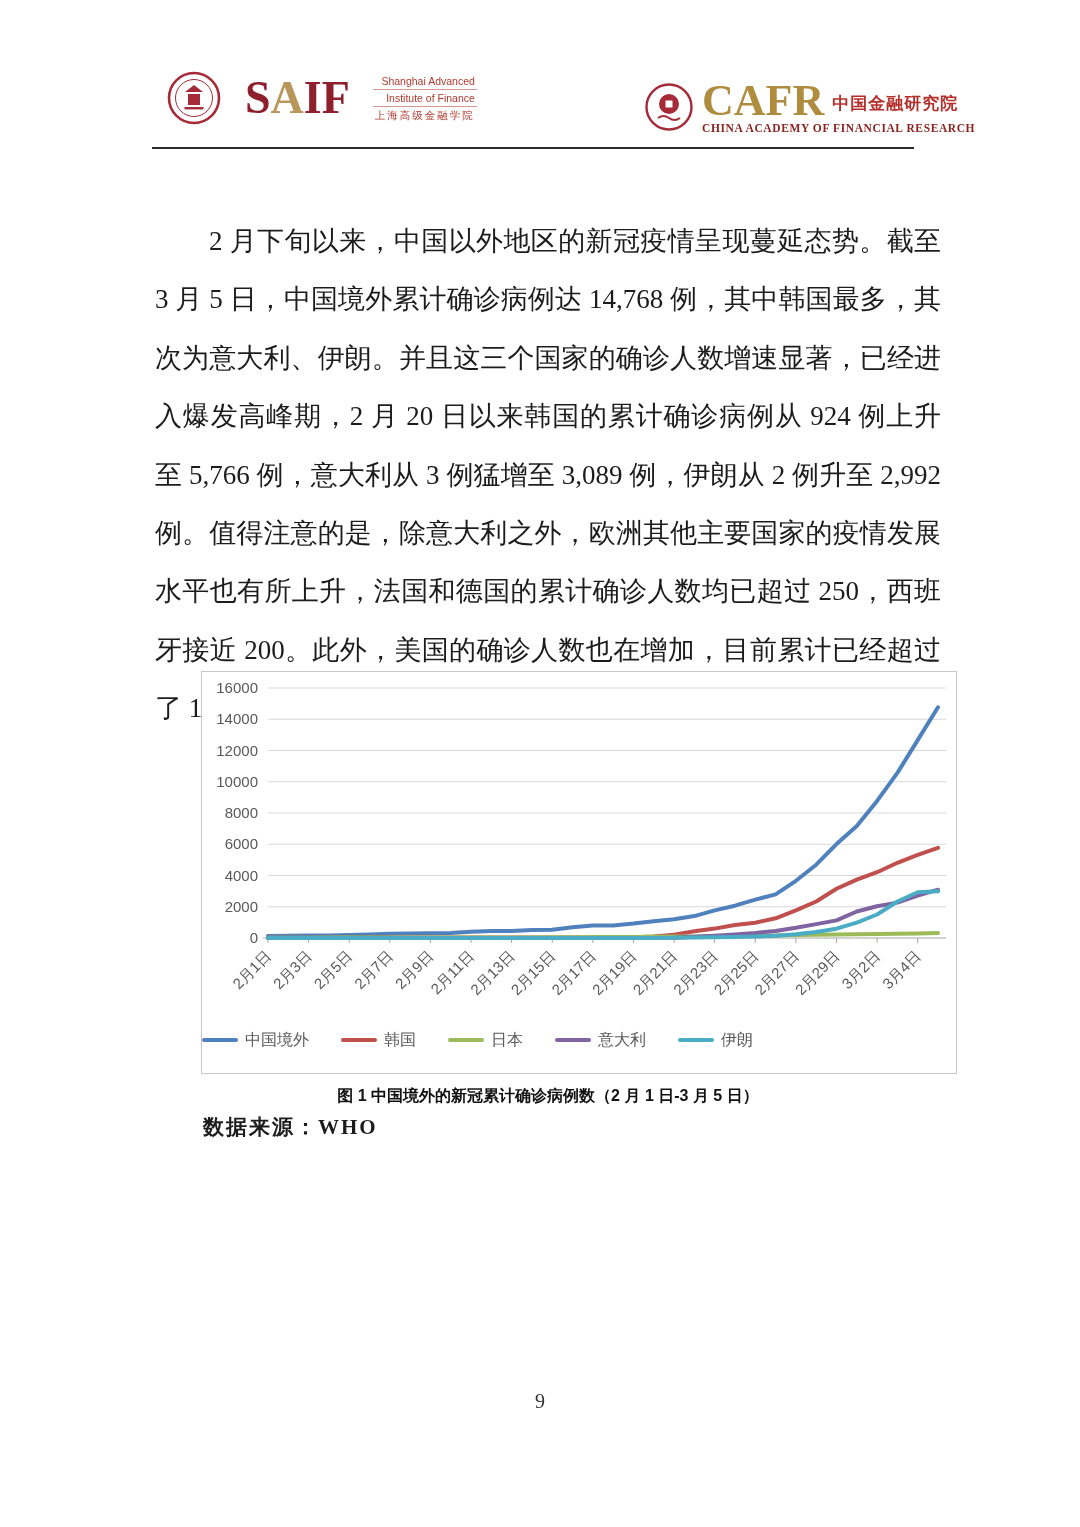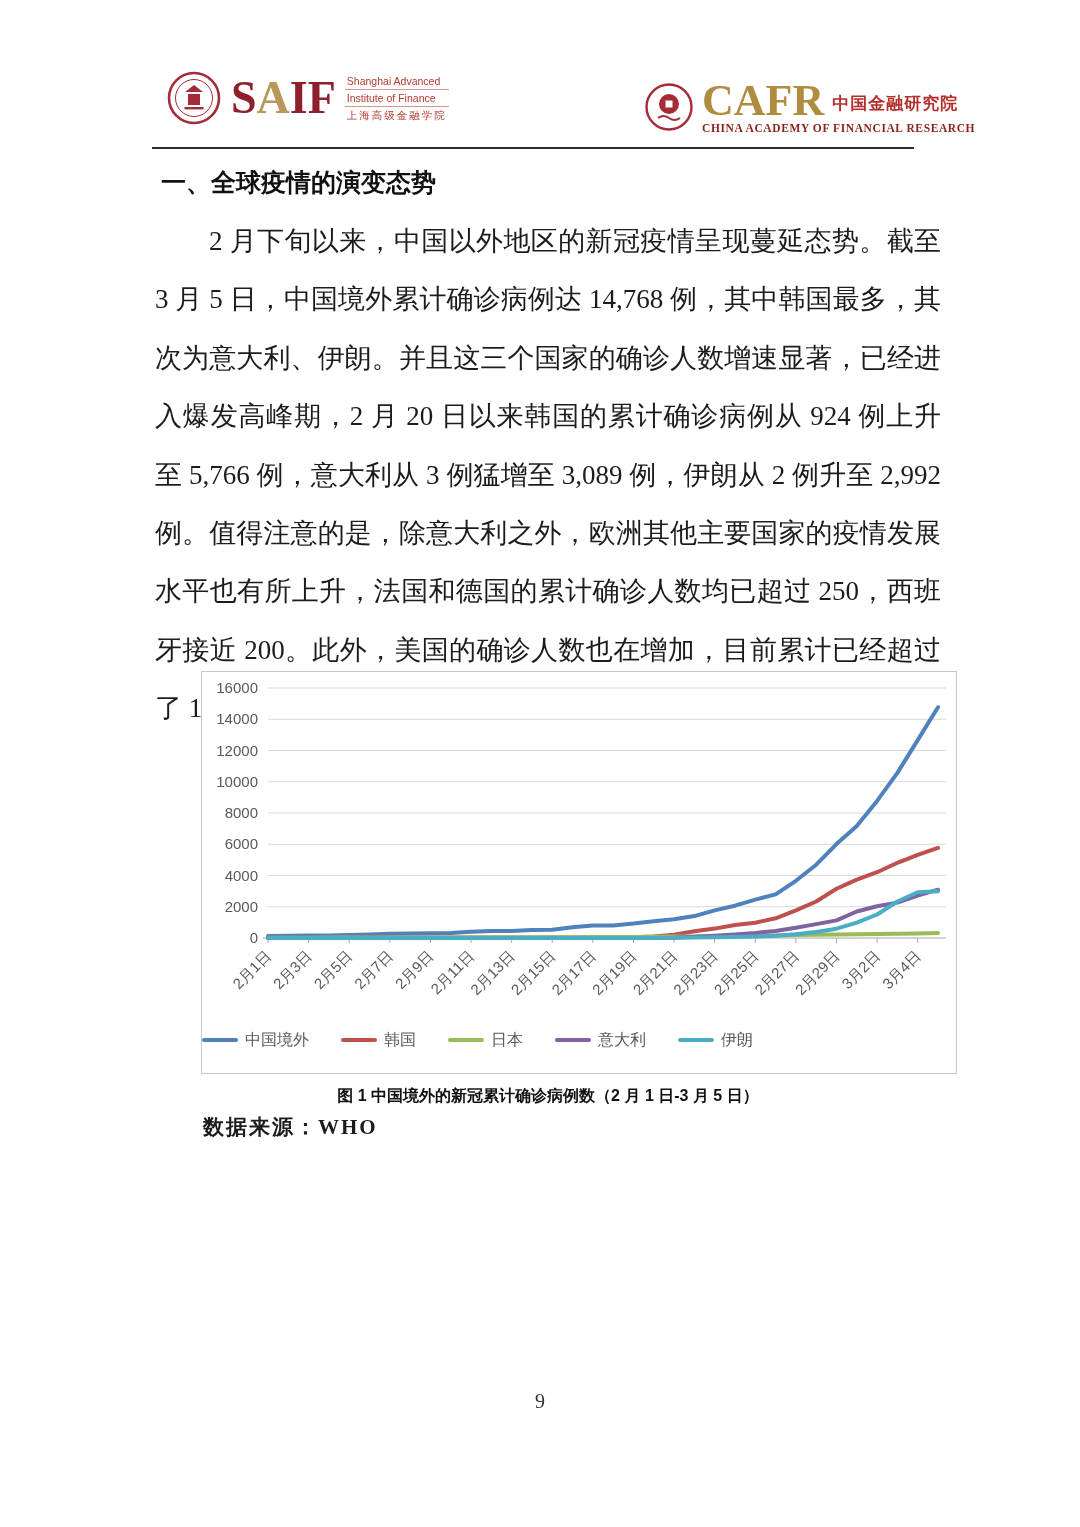--- a/index.html
+++ b/index.html
@@ -3,21 +3,21 @@
 <meta charset="utf-8">
 <style>
   html,body { margin:0; padding:0; background:#ffffff; }
   .page {
     position:relative; width:1080px; height:1527px; margin:0 auto;
     background:#ffffff; overflow:hidden;
     font-family:"Liberation Serif","DejaVu Serif",serif; color:#1c1c1c;
   }
 
   
-  .logo-saif { position:absolute; left:166px; top:70px; display:flex; align-items:center; gap:9px; }
+  .logo-saif { position:absolute; left:166px; top:70px; display:flex; align-items:center; gap:23px;text-align:right; }
   .saif-word { font-family:"Liberation Serif",serif; font-weight:bold; font-size:46px; line-height:1; letter-spacing:0px; }
   .saif-word .l1,.saif-word .l3,.saif-word .l4 { color:#8e1f2d; }
   .saif-word .l2 { color:#b9975b; }
   .saif-text { font-family:"Liberation Sans","DejaVu Sans",sans-serif; font-size:10.5px; color:#b23a30; line-height:1.35; }
   .saif-text .row { padding:1px 2px; border-bottom:1px solid #d9968e; white-space:nowrap; }
   .saif-text .row:last-child { border-bottom:none; letter-spacing:2px; }
 
   .logo-cafr { position:absolute; left:644px; top:82px; display:flex; align-items:flex-start; gap:8px; }
   .cafr-body { display:flex; flex-direction:column; }
   .cafr-top { display:flex; align-items:flex-end; }
@@ -101,21 +101,20 @@
       <div class="cafr-top">
         <span class="cafr-word">CAFR</span>
         <span class="cafr-cn">中国金融研究院</span>
       </div>
       <div class="cafr-en">CHINA ACADEMY OF FINANCIAL RESEARCH</div>
     </div>
   </div>
 
   <div class="divider"></div>
 
-  <h1 class="heading">一、全球疫情的演变态势</h1>
   <p class="bodytext para1">2 月下旬以来，中国以外地区的新冠疫情呈现蔓延态势。截至 3 月 5 日，中国境外累计确诊病例达 14,768 例，其中韩国最多，其次为意大利、伊朗。并且这三个国家的确诊人数增速显著，已经进入爆发高峰期，2 月 20 日以来韩国的累计确诊病例从 924 例上升至 5,766 例，意大利从 3 例猛增至 3,089 例，伊朗从 2 例升至 2,992 例。值得注意的是，除意大利之外，欧洲其他主要国家的疫情发展水平也有所上升，法国和德国的累计确诊人数均已超过 250，西班牙接近 200。此外，美国的确诊人数也在增加，目前累计已经超过了 100。</p>
 
   <figure class="chart-box" style="margin:0">
     <svg id="chart-svg" width="754" height="352">
         <line x1="61" y1="266" x2="744" y2="266" stroke="#a6a6a6" stroke-width="1"></line>
         <text x="56" y="271" text-anchor="end" fill="#595959" font-size="15" font-family="Liberation Sans, DejaVu Sans, sans-serif">0</text>
         <line x1="66" y1="234.75" x2="744" y2="234.75" stroke="#d9d9d9" stroke-width="1"></line>
         <text x="56" y="239.75" text-anchor="end" fill="#595959" font-size="15" font-family="Liberation Sans, DejaVu Sans, sans-serif">2000</text>
         <line x1="66" y1="203.5" x2="744" y2="203.5" stroke="#d9d9d9" stroke-width="1"></line>
         <text x="56" y="208.5" text-anchor="end" fill="#595959" font-size="15" font-family="Liberation Sans, DejaVu Sans, sans-serif">4000</text>

